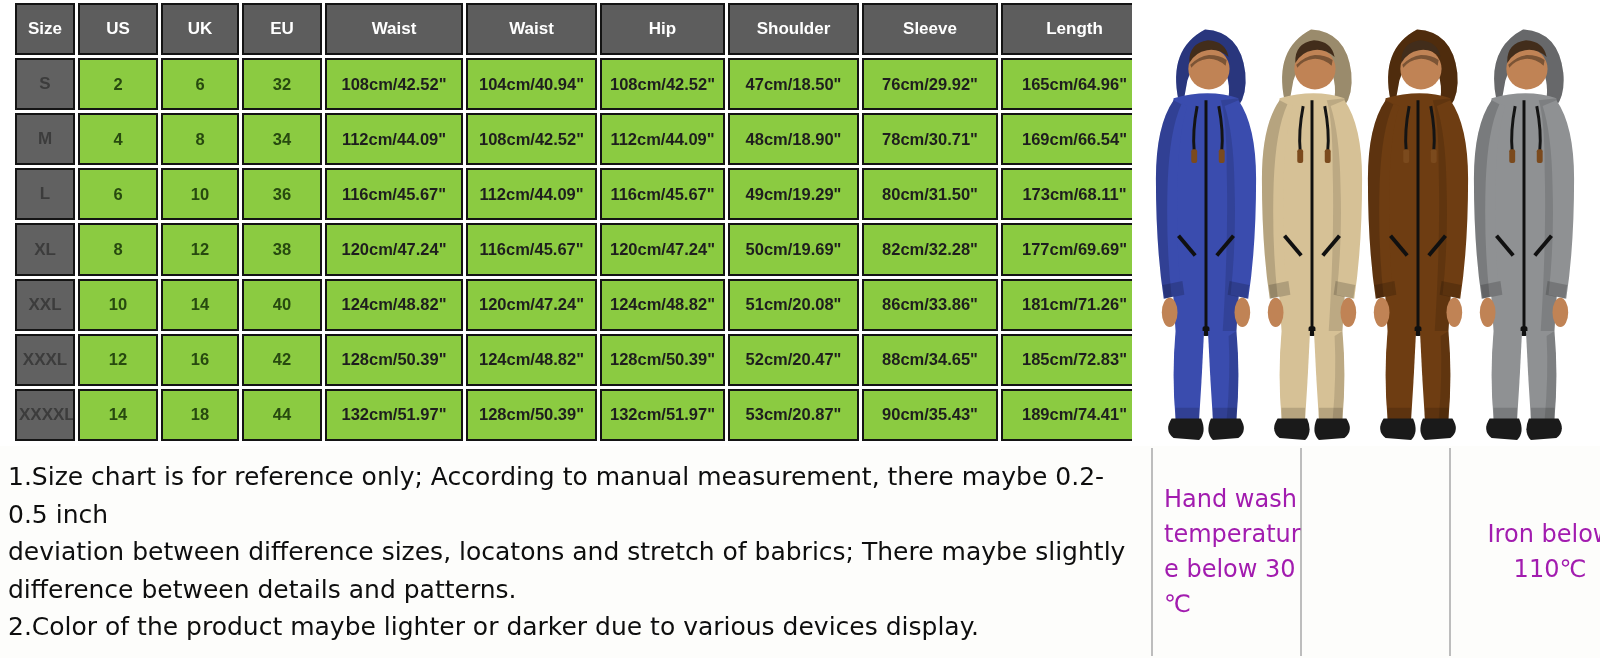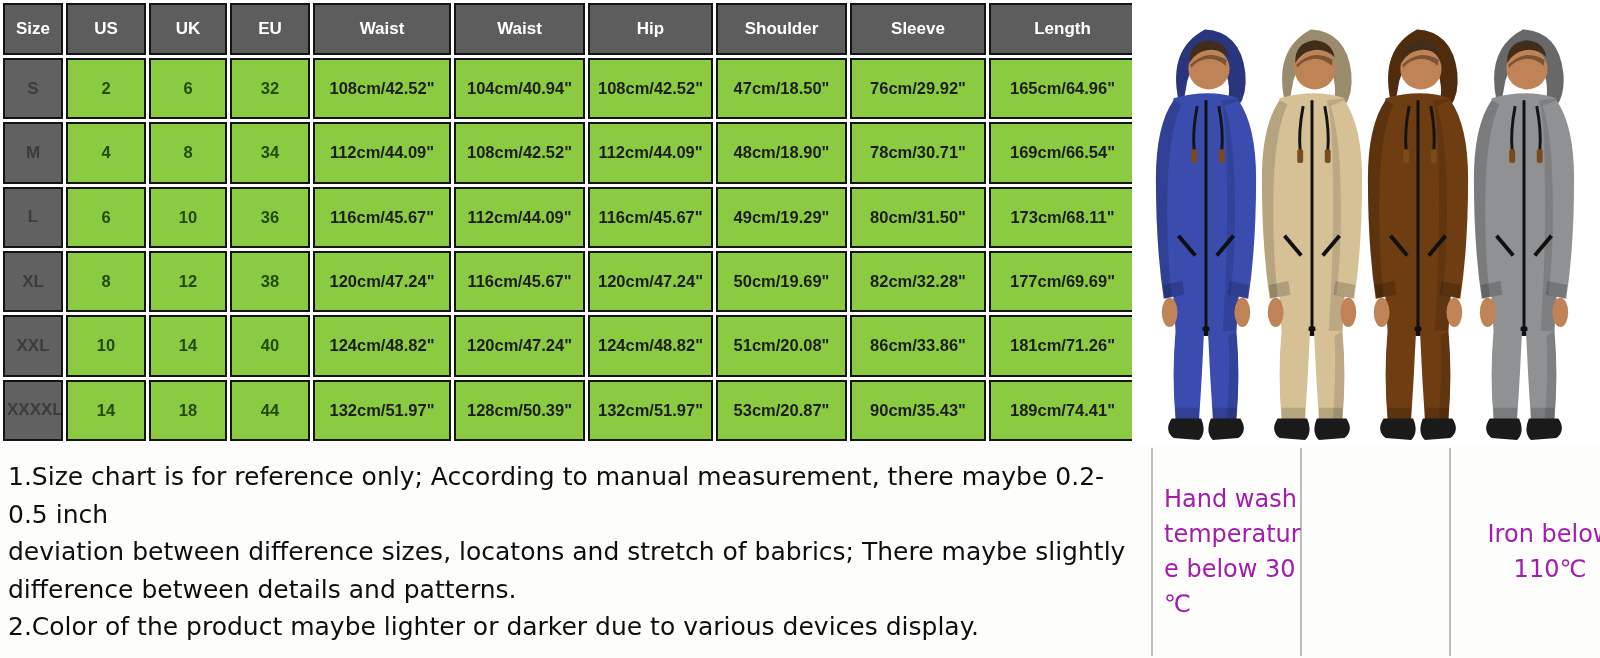--- a/index.html
+++ b/index.html
@@ -1,20 +1,20 @@
 <!DOCTYPE html>
 <html><head>
 <meta charset="utf-8">
 <style>
   html,body{margin:0;padding:0;}
   body{width:1600px;height:658px;background:#ffffff;font-family:"Liberation Sans",sans-serif;position:relative;overflow:hidden;}
   .stage{position:absolute;inset:0;}
 
   
-  .table-area{position:absolute;left:0;top:0;width:1164px;height:446px;}
+  .table-area{position:absolute;left:12px;top:0;width:1164px;height:446px;}
   table{border-collapse:separate;border-spacing:3px;width:1132px;height:444px;table-layout:fixed;background:#ffffff;}
   th,td{border:2px solid #141414;text-align:center;vertical-align:middle;padding:0 2px;overflow:hidden;}
   th{background:#5d5d5d;color:#ffffff;font-size:17px;font-weight:bold;height:48px;}
   td{background:#8bcb41;color:#1e1e1e;font-size:16.5px;font-weight:600;height:47px;}
   td.size-col{background:#616161;color:#3c3c3c;font-weight:bold;font-size:17px;line-height:1.05;}
   td.num-col{color:#27490f;}
 
   
   .photos{position:absolute;left:1132px;top:0;width:468px;height:446px;background:#ffffff;}
   .model{position:absolute;top:2px;height:442px;width:148px;}
@@ -128,20 +128,32 @@
             <td class="num-col">14</td>
             <td class="num-col">40</td>
             <td>124cm/48.82"</td>
             <td>120cm/47.24"</td>
             <td>124cm/48.82"</td>
             <td>51cm/20.08"</td>
             <td>86cm/33.86"</td>
             <td>181cm/71.26"</td>
           </tr>
           <tr>
+            <td class="size-col">XXXL</td>
+            <td class="num-col">12</td>
+            <td class="num-col">16</td>
+            <td class="num-col">42</td>
+            <td>128cm/50.39"</td>
+            <td>124cm/48.82"</td>
+            <td>128cm/50.39"</td>
+            <td>52cm/20.47"</td>
+            <td>88cm/34.65"</td>
+            <td>185cm/72.83"</td>
+          </tr>
+          <tr>
             <td class="size-col">XXXXL</td>
             <td class="num-col">14</td>
             <td class="num-col">18</td>
             <td class="num-col">44</td>
             <td>132cm/51.97"</td>
             <td>128cm/50.39"</td>
             <td>132cm/51.97"</td>
             <td>53cm/20.87"</td>
             <td>90cm/35.43"</td>
             <td>189cm/74.41"</td>

